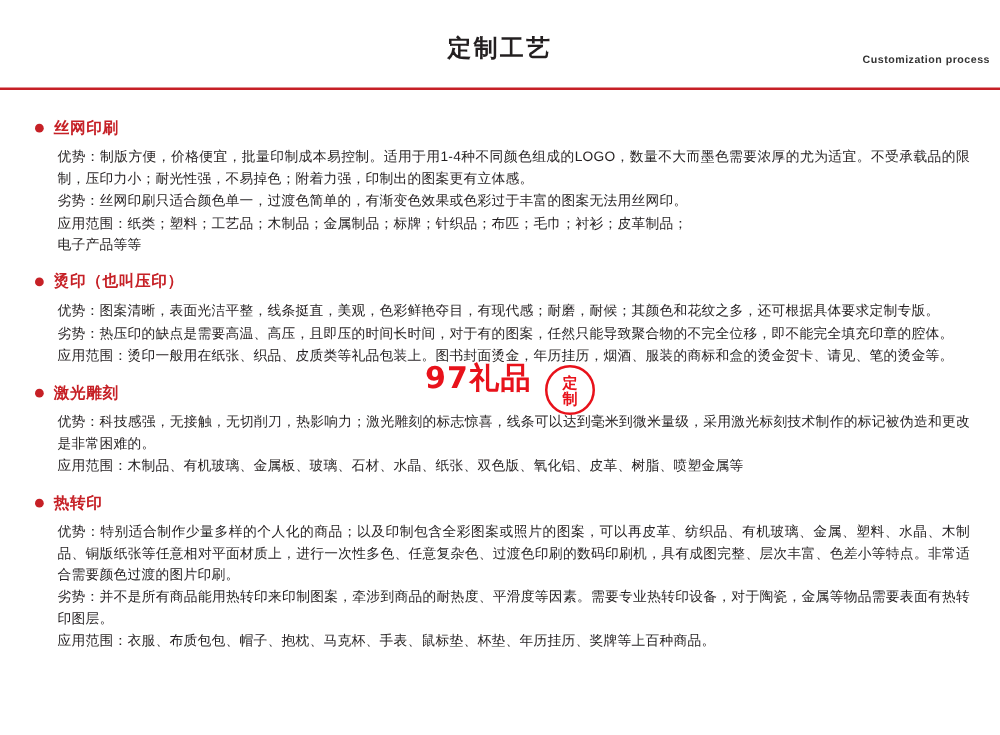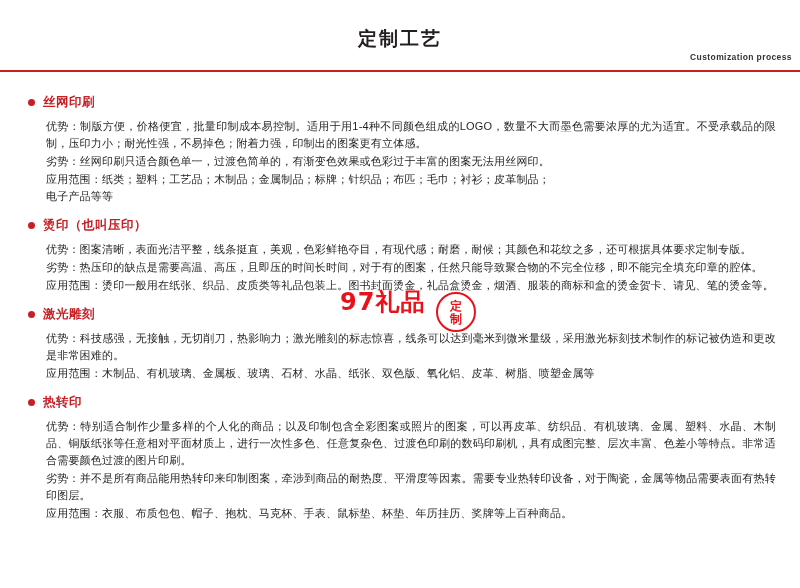--- a/index.html
+++ b/index.html
@@ -25,21 +25,21 @@
   .header-title {
     text-align: center;
     font-size: 19px;
     font-weight: bold;
     color: #231f20;
     letter-spacing: 2px;
   }
   .header-sub {
     position: absolute;
     right: 8px;
-    top: 52px;
+    top: 42px;
     font-size: 8.5px;
     font-weight: bold;
     color: #333333;
     letter-spacing: 0.4px;
     text-align: right;
   }
   .header-rule {
     position: absolute;
     left: 0; right: 0;
     top: 70px;
@@ -140,21 +140,21 @@
 电子产品等等</p>
     </div>
 
     <div class="section">
       <div class="sec-head">
         <span class="bullet"></span>
         <span class="sec-title">烫印（也叫压印）</span>
       </div>
       <p class="para">优势：图案清晰，表面光洁平整，线条挺直，美观，色彩鲜艳夺目，有现代感；耐磨，耐候；其颜色和花纹之多，还可根据具体要求定制专版。</p>
       <p class="para">劣势：热压印的缺点是需要高温、高压，且即压的时间长时间，对于有的图案，任然只能导致聚合物的不完全位移，即不能完全填充印章的腔体。</p>
-      <p class="para">应用范围：烫印一般用在纸张、织品、皮质类等礼品包装上。图书封面烫金，礼品盒烫金，烟酒、服装的商标和盒的烫金贺卡、请见、笔的烫金等。</p>
+      <p class="para">应用范围：烫印一般用在纸张、织品、皮质类等礼品包装上。图书封面烫金，年历挂历，烟酒、服装的商标和盒的烫金贺卡、请见、笔的烫金等。</p>
     </div>
 
     <div class="section">
       <div class="sec-head">
         <span class="bullet"></span>
         <span class="sec-title">激光雕刻</span>
       </div>
       <p class="para">优势：科技感强，无接触，无切削刀，热影响力；激光雕刻的标志惊喜，线条可以达到毫米到微米量级，采用激光标刻技术制作的标记被伪造和更改是非常困难的。</p>
       <p class="para">应用范围：木制品、有机玻璃、金属板、玻璃、石材、水晶、纸张、双色版、氧化铝、皮革、树脂、喷塑金属等</p>
     </div>

